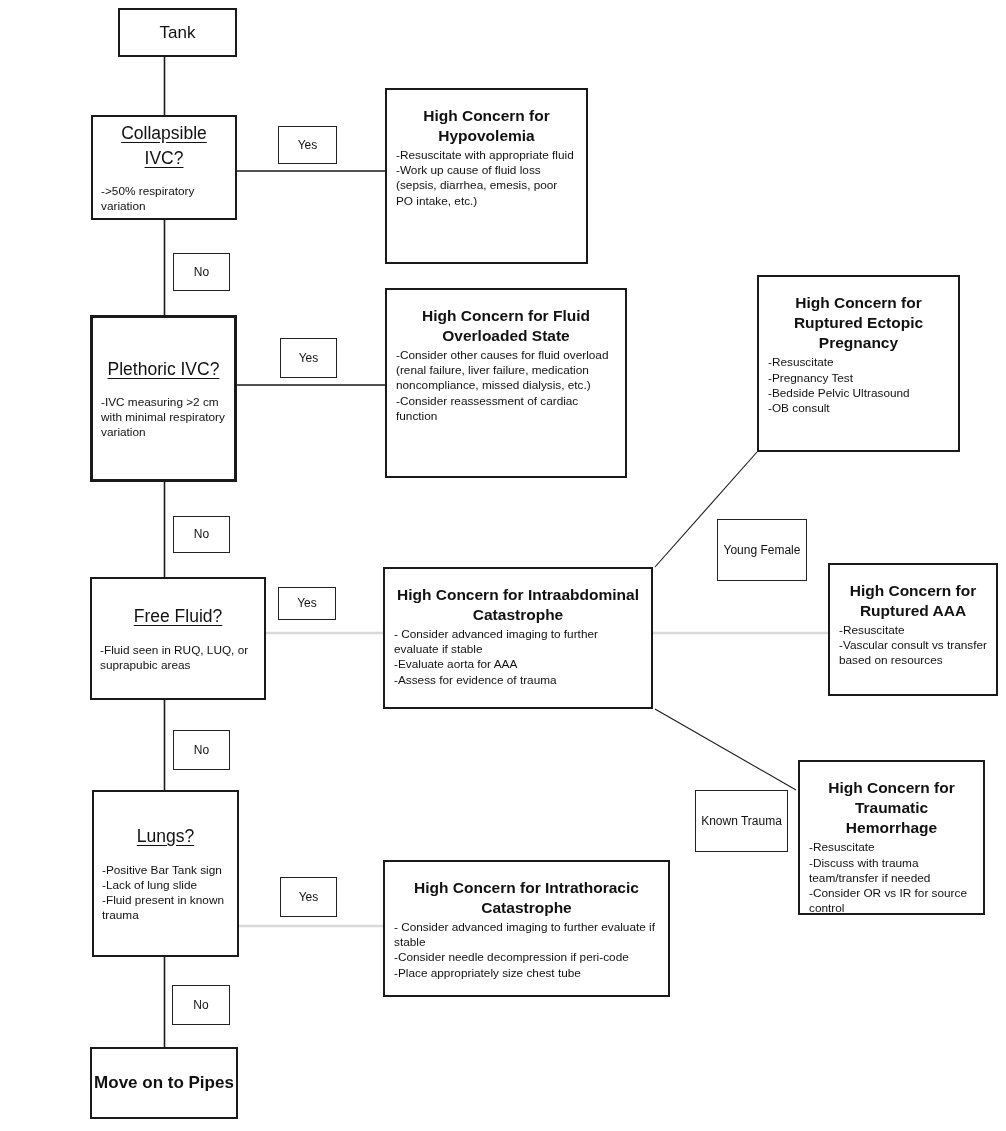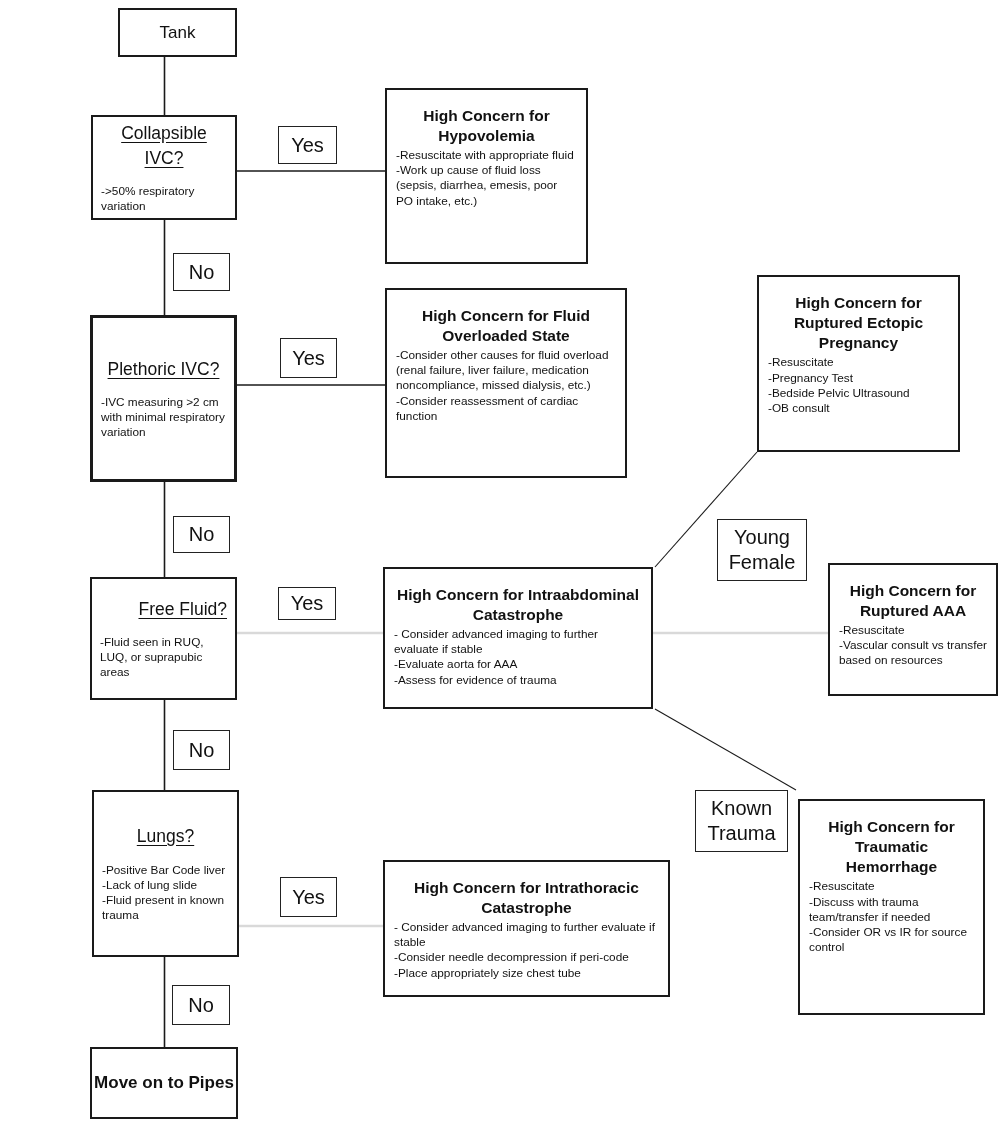--- a/index.html
+++ b/index.html
@@ -48,21 +48,21 @@
   .terminal.bold { font-weight: bold; font-size: 17px; line-height: 1.3; }
 
   .label-box {
     position: absolute;
     background: #ffffff;
     border: 1.3px solid #222;
     display: flex;
     align-items: center;
     justify-content: center;
     text-align: center;
-    font-size: 20px;
+    font-size: 12px;
     color: #111;
     line-height: 1.25;
   }
 
   .q-box { padding: 6px 8px; gap: 11px; }
   .q-title {
     text-align: center;
     font-size: 17.5px;
     text-decoration: underline;
     text-underline-offset: 3px;
@@ -162,21 +162,21 @@
   </div>
 
   <div class="label-box" style="left:173px; top:516px; width:57px; height:37px;">
     <span>No</span>
   </div>
 
   <div class="label-box" style="left:717px; top:503px; width:90px; height:62px;margin-top:16px;">
     <span>Young Female</span>
   </div>
 
-  <div class="node q-box" style="left:90px; top:577px; width:147px; height:123px;align-items:flex-end;">
+  <div class="node q-box" style="left:90px; top:577px; width:176px; height:123px;">
     <div class="q-title">Free Fluid?</div>
     <div class="bullets">
       <div class="bullet">-Fluid seen in RUQ, LUQ, or suprapubic areas</div>
     </div>
   </div>
 
   <div class="label-box" style="left:278px; top:587px; width:58px; height:33px;">
     <span>Yes</span>
   </div>
 
@@ -198,21 +198,21 @@
     </div>
   </div>
 
   <div class="label-box" style="left:173px; top:730px; width:57px; height:40px;">
     <span>No</span>
   </div>
 
   <div class="node q-box" style="left:92px; top:790px; width:147px; height:167px;">
     <div class="q-title">Lungs?</div>
     <div class="bullets">
-      <div class="bullet">-Positive Bar Code liver</div>
+      <div class="bullet">-Positive Bar Tank sign</div>
       <div class="bullet">-Lack of lung slide</div>
       <div class="bullet">-Fluid present in known trauma</div>
     </div>
   </div>
 
   <div class="label-box" style="left:280px; top:877px; width:57px; height:40px;">
     <span>Yes</span>
   </div>
 
   <div class="node concern-box" style="left:383px; top:860px; width:287px; height:137px;">
@@ -221,21 +221,21 @@
       <div class="bullet">- Consider advanced imaging to further evaluate if stable</div>
       <div class="bullet">-Consider needle decompression if peri-code</div>
       <div class="bullet">-Place appropriately size chest tube</div>
     </div>
   </div>
 
   <div class="label-box" style="left:695px; top:790px; width:93px; height:62px;">
     <span>Known Trauma</span>
   </div>
 
-  <div class="node concern-box med" style="left:798px; top:799px; width:187px; height:216px;">
+  <div class="node concern-box med" style="left:798px; top:760px; width:187px; height:155px;">
     <div class="concern-title">High Concern for Traumatic Hemorrhage</div>
     <div class="bullets">
       <div class="bullet">-Resuscitate</div>
       <div class="bullet">-Discuss with trauma team/transfer if needed</div>
       <div class="bullet">-Consider OR vs IR for source control</div>
     </div>
   </div>
 
   <div class="label-box" style="left:172px; top:985px; width:58px; height:40px;">
     <span>No</span>

